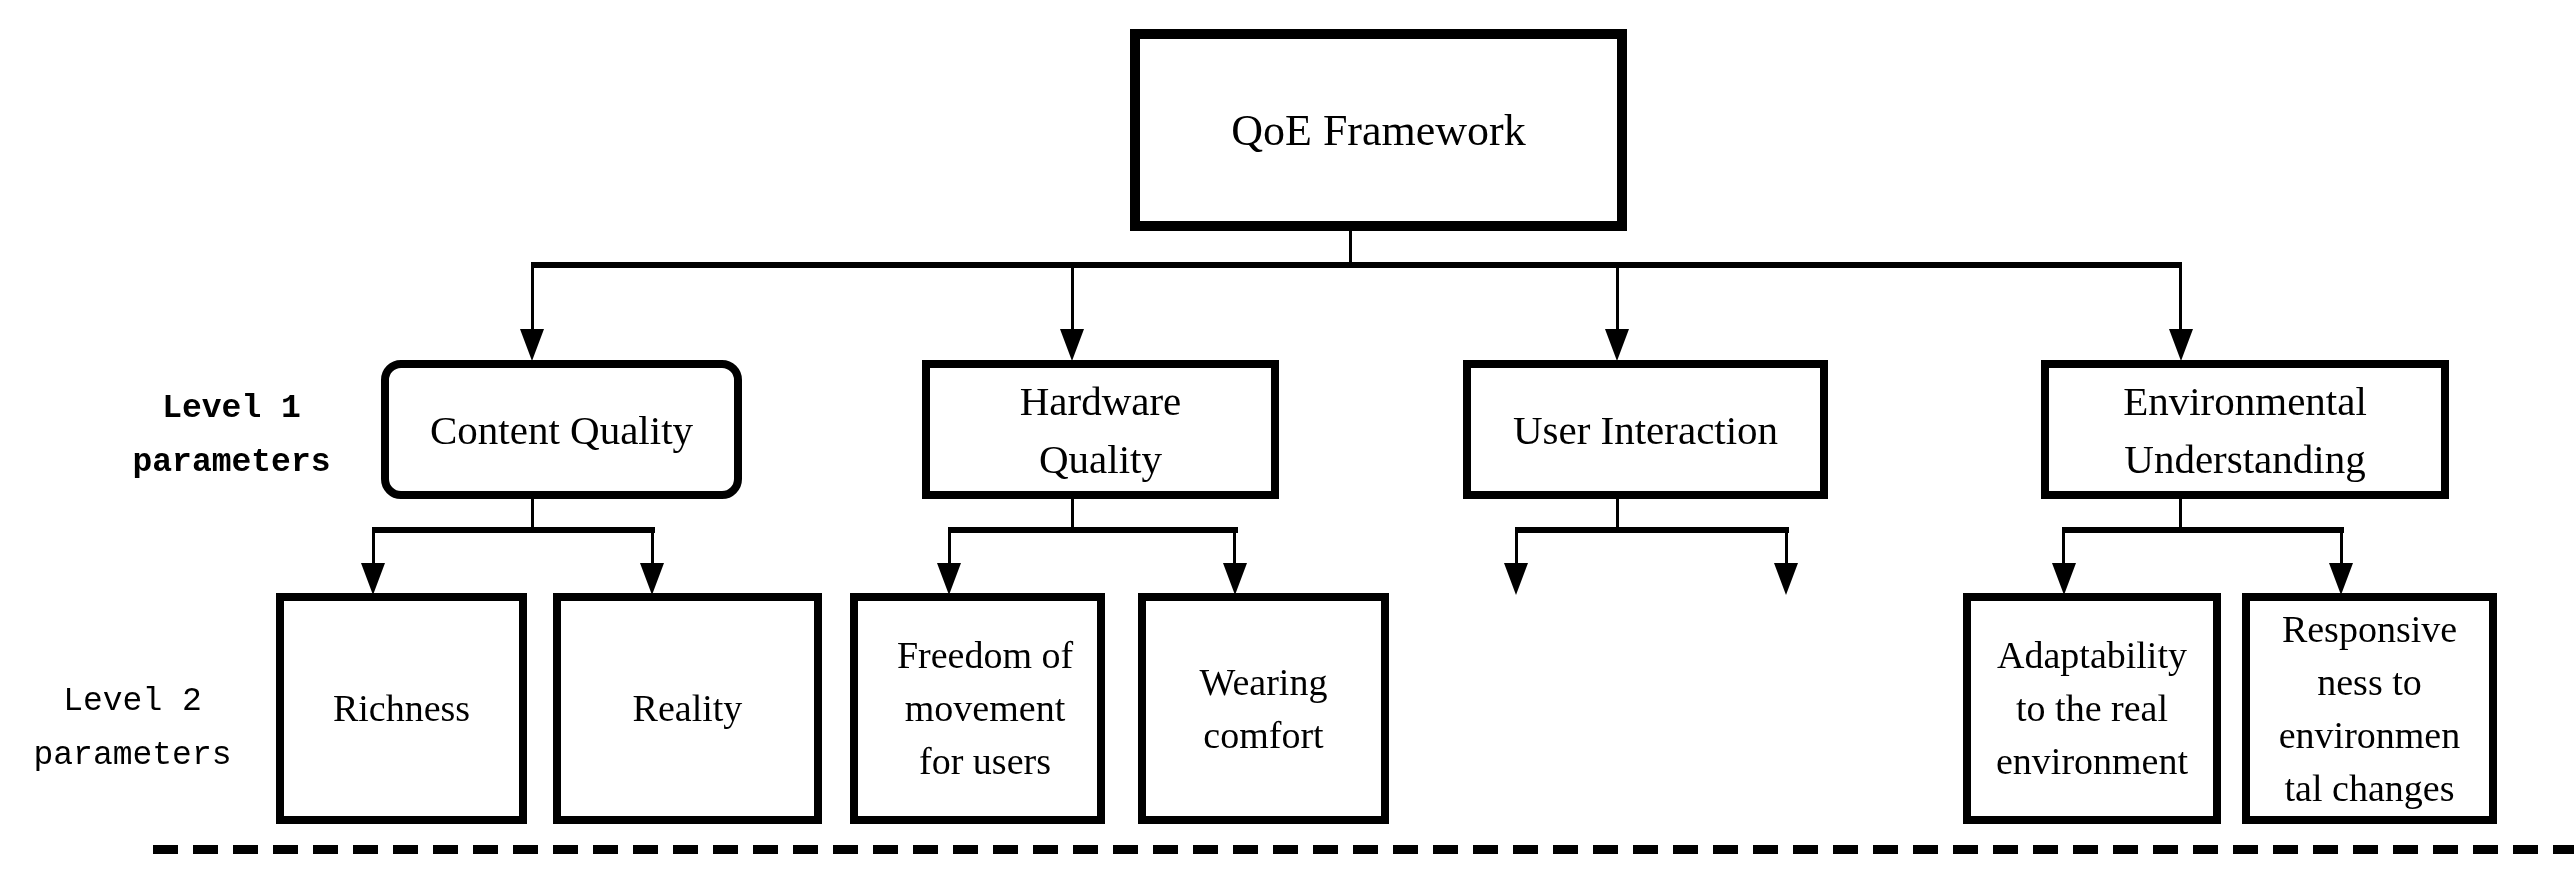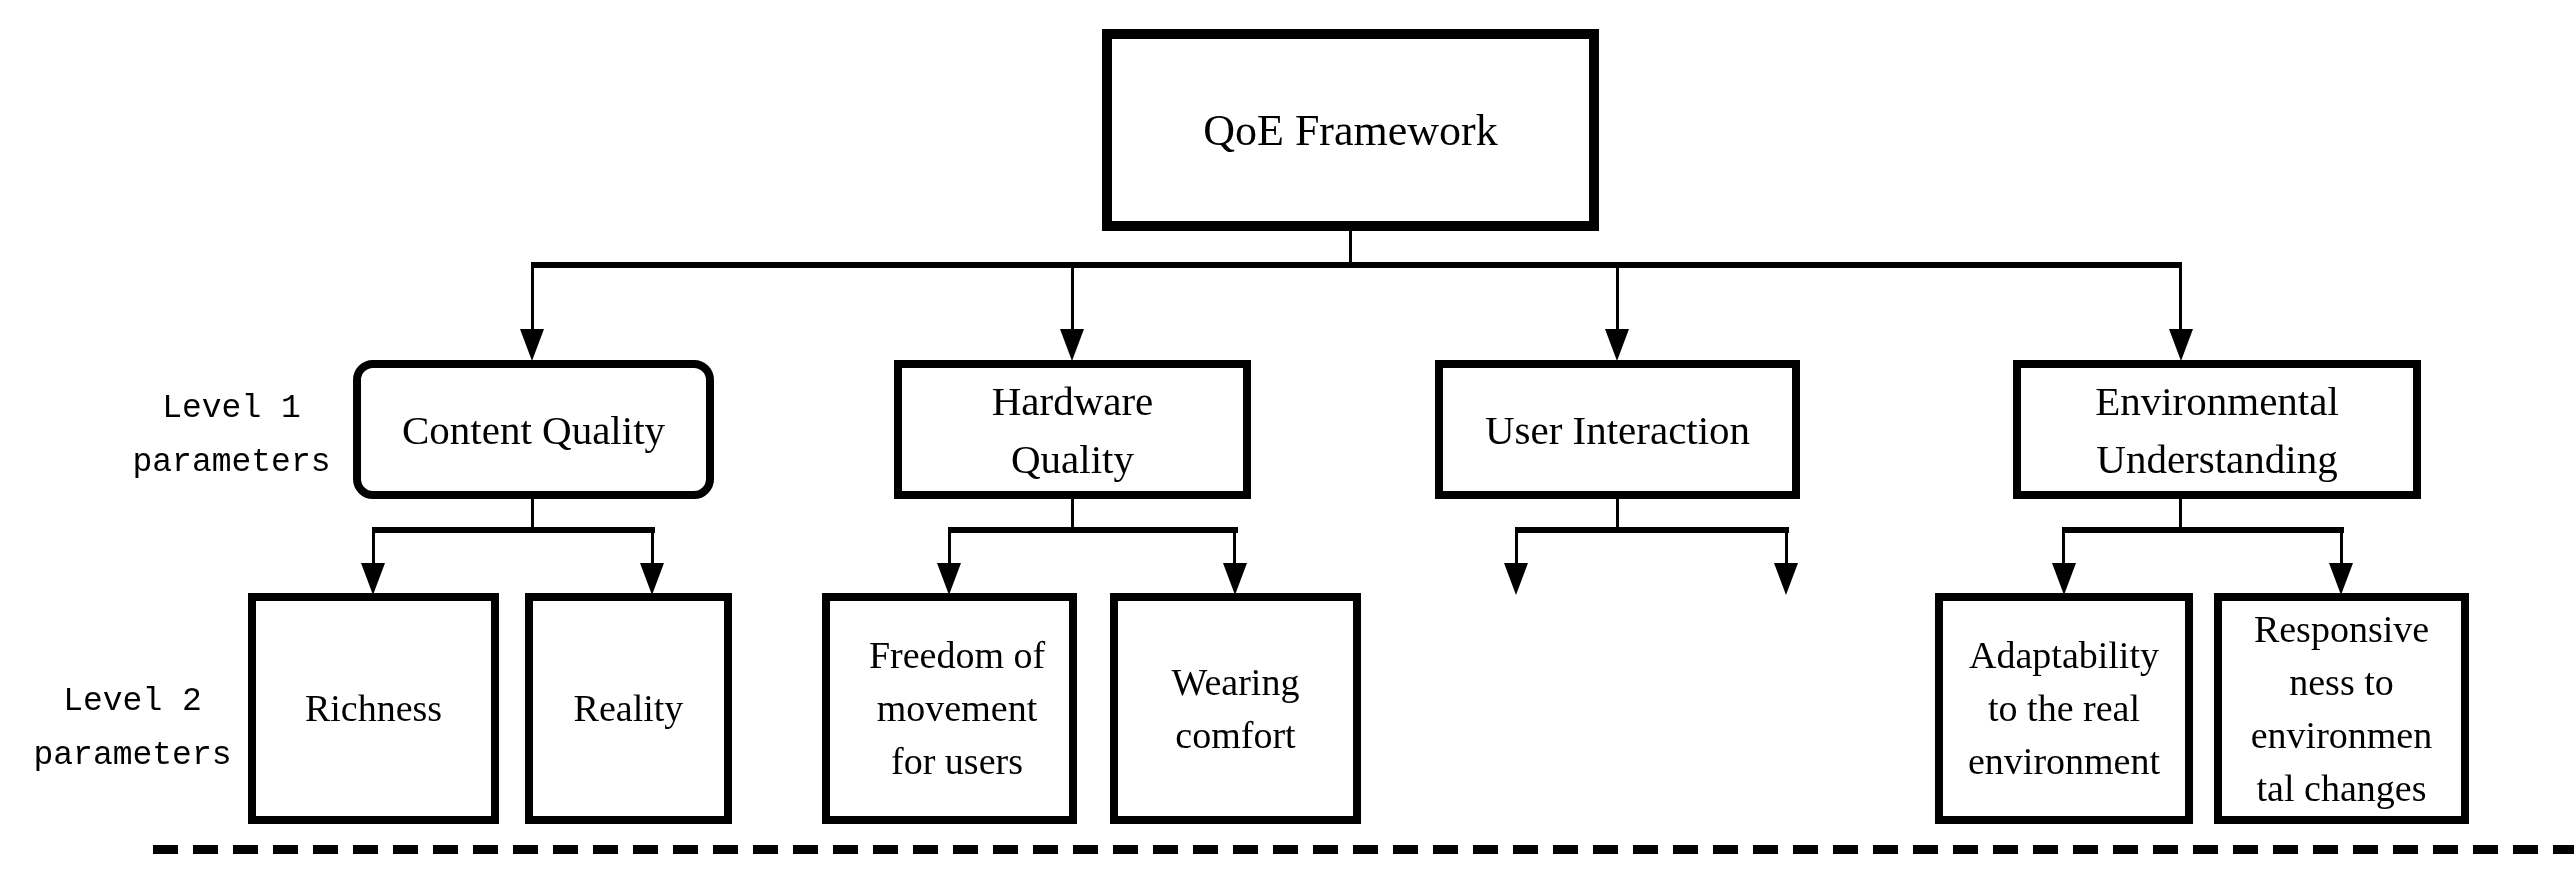--- a/index.html
+++ b/index.html
@@ -15,20 +15,21 @@
     overflow: hidden;
   }
   .box {
     position: absolute;
     box-sizing: border-box;
     border: 8.6px solid #000000;
     background: #ffffff;
     display: flex;
     align-items: center;
     justify-content: center;
+    margin-left: 28px;
   }
   .box-label {
     font-family: "Liberation Serif", serif;
     color: #000000;
     text-align: center;
     white-space: pre-line;
   }
   .root-box { border-width: 10px; }
   .root-box .box-label { font-size: 44px; line-height: 53px; }
   .l1 .box-label { font-size: 41px; line-height: 58px; }
@@ -81,21 +82,21 @@
   <div class="vline" style="left:531px;  top:263px; height:67px;"></div>
   <div class="vline" style="left:1071px; top:263px; height:67px;"></div>
   <div class="vline" style="left:1616px; top:263px; height:67px;"></div>
   <div class="vline" style="left:2179px; top:263px; height:67px;"></div>
 
   <div class="arrow-down" style="left:520px;  top:329px;"></div>
   <div class="arrow-down" style="left:1060px; top:329px;"></div>
   <div class="arrow-down" style="left:1605px; top:329px;"></div>
   <div class="arrow-down" style="left:2169px; top:329px;"></div>
 
-  <div class="side-label" style="left:86px; top:382px; width:291px;">Level 1
+  <div class="side-label" style="left:86px; top:382px; width:291px;font-weight:bold;">Level 1
 parameters</div>
   <div class="side-label" style="left:0px; top:659px; width:265px;margin-top:16px;">Level 2
 parameters</div>
 
   <div class="box l1" style="left:353px; top:360px; width:361px; height:139px;border-radius:20px;">
     <span class="box-label">Content Quality</span>
   </div>
   <div class="box l1" style="left:894px; top:360px; width:357px; height:139px;">
     <span class="box-label">Hardware
 Quality</span>
@@ -132,21 +133,21 @@
   <div class="vline" style="left:2179px; top:498px; height:32px;"></div>
   <div class="hbar" style="left:2062px; top:527px; width:282px;"></div>
   <div class="vline" style="left:2062px; top:529px; height:36px;"></div>
   <div class="vline" style="left:2340px; top:529px; height:36px;"></div>
   <div class="arrow-down" style="left:2052px; top:563px;"></div>
   <div class="arrow-down" style="left:2329px; top:563px;"></div>
 
   <div class="box l2" style="left:248px; top:593px; width:251px; height:231px;">
     <span class="box-label">Richness</span>
   </div>
-  <div class="box l2" style="left:525px; top:593px; width:207px; height:231px;">
+  <div class="box l2" style="left:525px; top:593px; width:269px; height:231px;">
     <span class="box-label">Reality</span>
   </div>
   <div class="box l2" style="left:822px; top:593px; width:255px; height:231px;padding-left:15px;">
     <span class="box-label">Freedom of
 movement
 for users</span>
   </div>
   <div class="box l2" style="left:1110px; top:593px; width:251px; height:231px;">
     <span class="box-label">Wearing
 comfort</span>

